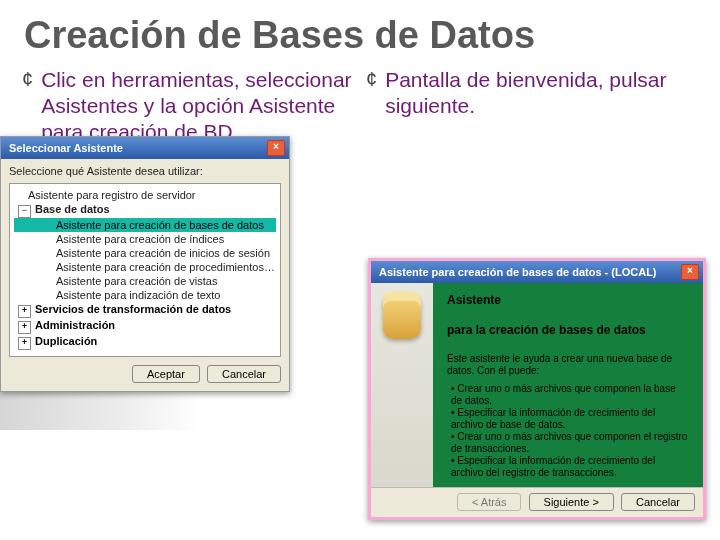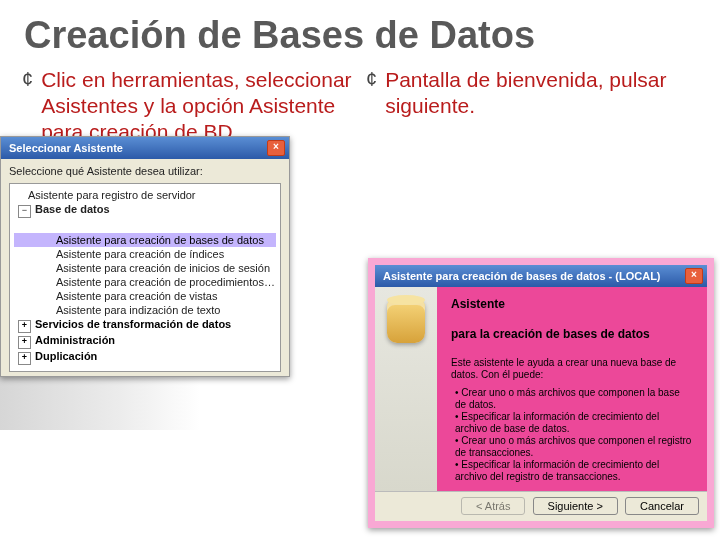--- a/index.html
+++ b/index.html
@@ -33,21 +33,21 @@
   }
   .bullet-mark {
     font-size: 20px;
     color: #444;
     line-height: 24px;
     flex: 0 0 auto;
     padding-left: 2px;
   }
   .bullet-text {
     font-size: 21px;
-    color: #b91c1c;
+    color: #701a75;
     line-height: 26px;
   }
 
   
   .dlg-left {
     position: absolute;
     left: 0;
     top: 136px;
     width: 288px;
     box-shadow: 0 2px 6px rgba(0,0,0,.4);
@@ -85,21 +85,21 @@
     border: 1px solid #999;
     margin: 0 8px 4px 8px;
     padding: 4px 4px 6px 4px;
     min-height: 130px;
     line-height: 14px;
   }
   .tree-row { white-space: nowrap; overflow: hidden; text-overflow: ellipsis; }
   .tree-row.item   { padding-left: 14px; color: #222; }
   .tree-row.open   { padding-left: 4px;  color: #222; font-weight: normal; }
   .tree-row.sub    { padding-left: 42px; color: #222; }
-  .tree-row.sel    { background: #c4b5fd; color: #000; margin-top: 15px; }
+  .tree-row.sel    { background: #14b8a6; color: #000; }
   .tree-row.closed { padding-left: 4px;  font-weight: bold; }
   .twist { display:inline-block; width:11px;height:11px;border:1px solid #888;background:#fff;text-align:center;line-height:9px;font-size:9px;margin-right:4px;}
   .dlg-left .btnrow {
     text-align: right;
     padding: 4px 8px 8px 8px;
   }
   .winbtn {
     display:inline-block;
     background:#ece9d8;
     border:1px solid #888;
@@ -111,22 +111,22 @@
 
   
   .dlg-right {
     position: absolute;
     left: 368px;
     top: 258px;
     width: 332px;
     box-shadow: 0 2px 6px rgba(0,0,0,.4);
     font-family: Tahoma, sans-serif;
     font-size: 11px;
-    background: #ec4899;
-    border: 7px solid #f9a8d4;
+    background: #15803d;
+    border: 3px solid #f9a8d4;
   }
   .dlg-right .titlebar {
     background: linear-gradient(#5a8ed4, #2c5aa8);
     color:#fff;
     display:flex; justify-content:space-between; align-items:center;
     padding:3px 4px 3px 8px; font-size:11px; font-weight:bold;
   }
   .wiz-body { display:flex; }
   .wiz-side {
     width:62px;
@@ -195,20 +195,24 @@
     <div class="tree-row sub sel">Asistente para creación de bases de datos</div>
     <div class="tree-row sub">Asistente para creación de índices</div>
     <div class="tree-row sub">Asistente para creación de inicios de sesión</div>
     <div class="tree-row sub">Asistente para creación de procedimientos almacenados</div>
     <div class="tree-row sub">Asistente para creación de vistas</div>
     <div class="tree-row sub">Asistente para indización de texto</div>
     <div class="tree-row closed"><span class="twist">+</span><span>Servicios de transformación de datos</span></div>
     <div class="tree-row closed"><span class="twist">+</span><span>Administración</span></div>
     <div class="tree-row closed"><span class="twist">+</span><span>Duplicación</span></div>
   </div>
+  <div class="btnrow">
+    <span class="winbtn">Aceptar</span>
+    <span class="winbtn">Cancelar</span>
+  </div>
 </div>
 
 <div class="dlg-right">
   <div class="titlebar">
     <span>Asistente para creación de bases de datos - (LOCAL)</span>
     <span class="closebox">×</span>
   </div>
   <div class="wiz-body">
     <div class="wiz-side">
       <div class="db-icon"></div>

